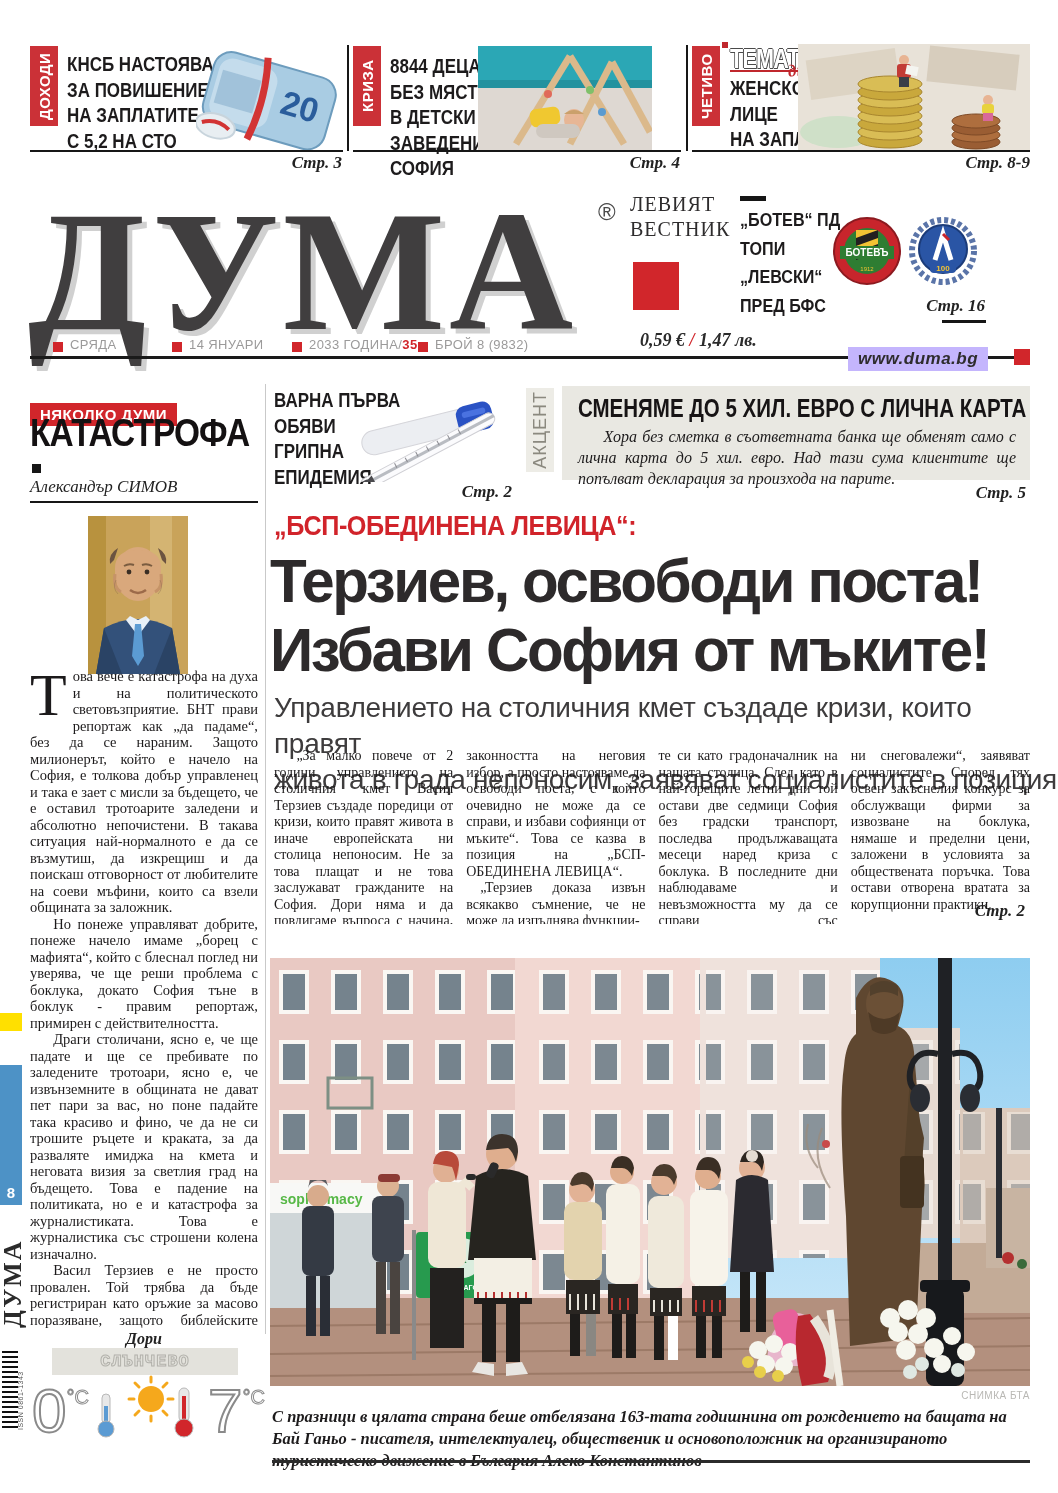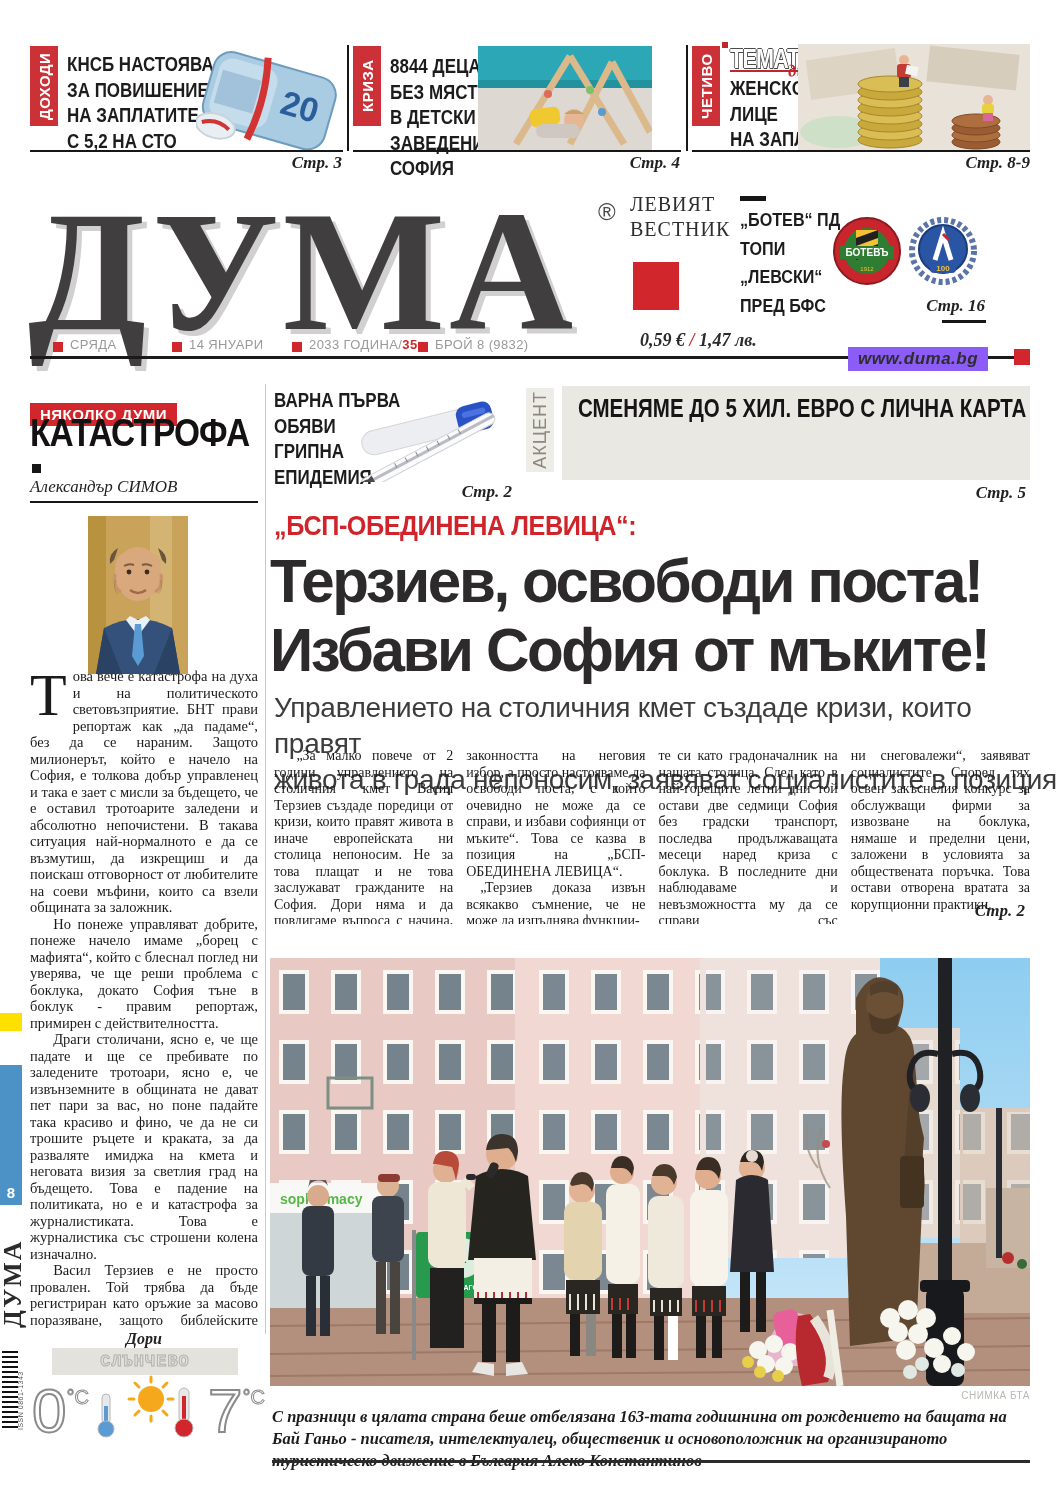--- a/index.html
+++ b/index.html
@@ -32,21 +32,21 @@
   .reg{font-size:24px;color:#4a4a4a;}
   .tagline{font-family:"Liberation Serif",serif;font-size:20px;line-height:1.25;color:#2e2c2d;letter-spacing:1px;}
   .red-dot{background:#d1262b;}
   .sports-title{font-weight:bold;font-size:19px;line-height:1.5;color:#1d1b1c;transform:scaleX(.85);}
 
   
   .dl-item{display:inline-flex;align-items:flex-end;font-size:13px;color:#9b9a9a;letter-spacing:.4px;padding-left:20px;}
   .dl-b{width:10px;height:10px;background:#d1262b;margin-right:7px;display:inline-block;}
   .price{font-family:"Liberation Serif",serif;font-style:italic;font-weight:bold;font-size:18px;color:#2b2b2b;}
   .price .slash{color:#d1262b;}
-  .site-box{background:#8b5cf6;padding:2px 10px;font-weight:bold;font-style:italic;font-size:17px;color:#2e2c2d;letter-spacing:.5px;}
+  .site-box{background:#c4b5fd;padding:2px 10px;font-weight:bold;font-style:italic;font-size:17px;color:#2e2c2d;letter-spacing:.5px;}
 
   
   .badge{background:#d1262b;color:#fff;font-weight:bold;font-size:15px;padding:3px 10px;letter-spacing:.5px;display:inline-block;}
   .op-title{font-weight:bold;font-size:38px;color:#141112;transform:scaleX(.88);letter-spacing:-1px;}
   .op-author{font-family:"Liberation Serif",serif;font-style:italic;font-size:17px;color:#222;}
   .rule{background:#161616;}
   .op-body{font-family:"Liberation Serif",serif;font-size:14.5px;line-height:16.5px;color:#1c1a1b;text-align:justify;}
   .op-body p{margin:0;text-indent:1.6em;}
   .op-body p.first{text-indent:0;}
   .dropcap{float:left;font-family:"Liberation Serif",serif;font-size:60px;line-height:.85;margin:2px 6px 0 0;color:#1c1a1b;}
@@ -341,20 +341,21 @@
       <rect x="2" y="54" width="12" height="8" rx="4" fill="#4a4a4e"></rect>
     </g>
   </svg>
   <div class="abs pref" style="left:448px;top:482px;width:64px;">Стр. 2</div>
 
   <div class="abs akc-tag" style="left:526px;top:388px;width:28px;height:84px;">
       <span>АКЦЕНТ</span>
     </div>
   <div class="abs akc-box" style="left:562px;top:386px;width:468px;height:94px;"></div>
   <div class="abs akc-title cond" style="left:578px;top:394px;width:560px;">СМЕНЯМЕ ДО 5 ХИЛ. ЕВРО С ЛИЧНА КАРТА</div>
+  <div class="abs akc-text" style="left:578px;top:426px;width:438px;">Хора без сметка в съответната банка ще обменят само с лична карта до 5 хил. евро. Над тази сума клиентите ще попълват декларация за произхода на парите.</div>
   <div class="abs pref" style="left:960px;top:483px;width:66px;">Стр. 5</div>
 
   <div class="abs kicker cond" style="left:274px;top:510px;">„БСП-ОБЕДИНЕНА ЛЕВИЦА“:</div>
   <div class="abs headline cond pre" style="left:270px;top:546px;">Терзиев, освободи поста!
 Избави София от мъките!</div>
   <div class="abs subhead pre" style="left:274px;top:690px;">Управлението на столичния кмет създаде кризи, които правят
 живота в града непоносим, заявяват социалистите в позиция</div>
 
   <div class="abs cols" style="left:274px;top:748px;width:756px;height:176px;overflow:hidden;">
     <div class="col ind pre">„За малко повече от 2 години управлението на столичния кмет Васил Терзиев създаде поредици от кризи, които правят живота в иначе европейската ни столица непоносим. Не за това плащат и не това заслужават гражданите на София. Дори няма и да повдигаме въпроса с начина, моралността и</div>

